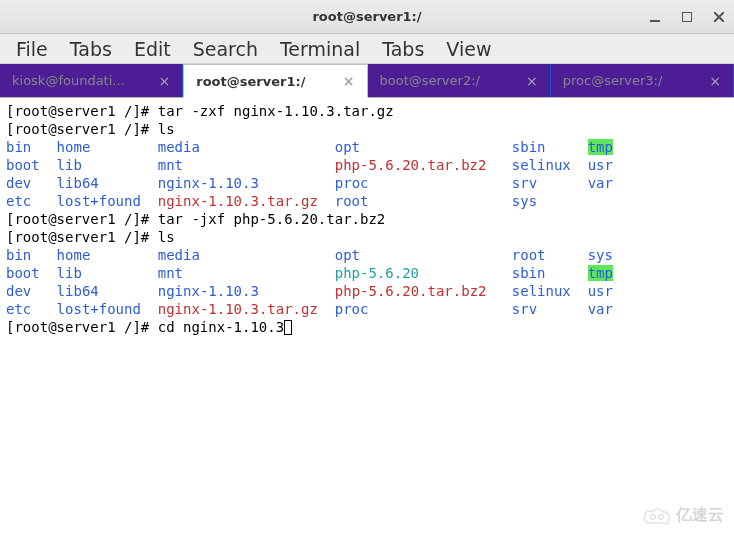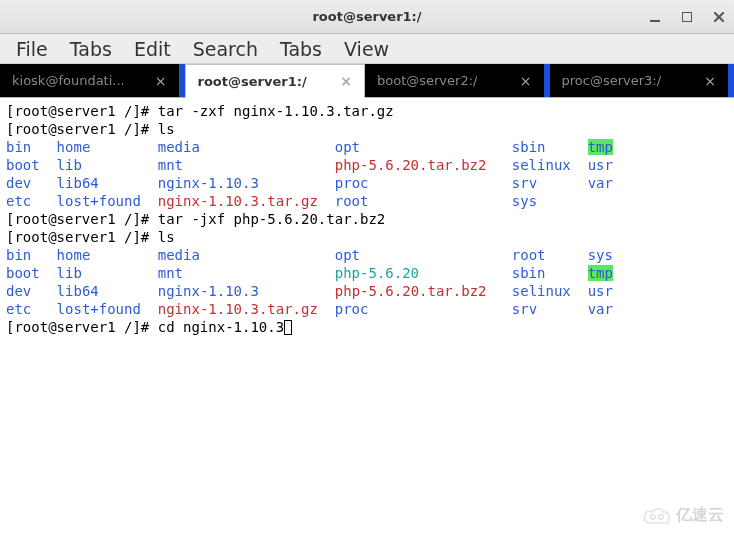--- a/index.html
+++ b/index.html
@@ -63,22 +63,22 @@
       display: flex;
       align-items: stretch;
       border-bottom: 1px solid #b8b8b8;
     }
     .tab {
       flex: 1;
       display: flex;
       align-items: center;
       justify-content: space-between;
       padding: 0 12px;
-      border-right: 6px solid #1d4ed8;
-      background: #000000;
+      border-right: 1px solid #1d4ed8;
+      background: #4c1d95;
       color: #888;
       cursor: pointer;
       font-size: 13px;
       min-width: 0;
     }
     .tab.active {
       background: #fff;
       color: #333;
       font-weight: bold;
       border-bottom: 1px solid #fff;
@@ -158,20 +158,21 @@
         </svg>
     </span>
   </div>
 </div>
 
 <div class="menubar">
   <div class="menu-item">File</div>
   <div class="menu-item">Tabs</div>
   <div class="menu-item">Edit</div>
   <div class="menu-item">Search</div>
+  <div class="menu-item">Terminal</div>
   <div class="menu-item">Tabs</div>
   <div class="menu-item">View</div>
 </div>
 
 <div class="tabbar">
   <div class="tab">
     <span class="tab-label">kiosk@foundati...</span>
     <span class="tab-close">×</span>
   </div>
   <div class="tab active">

